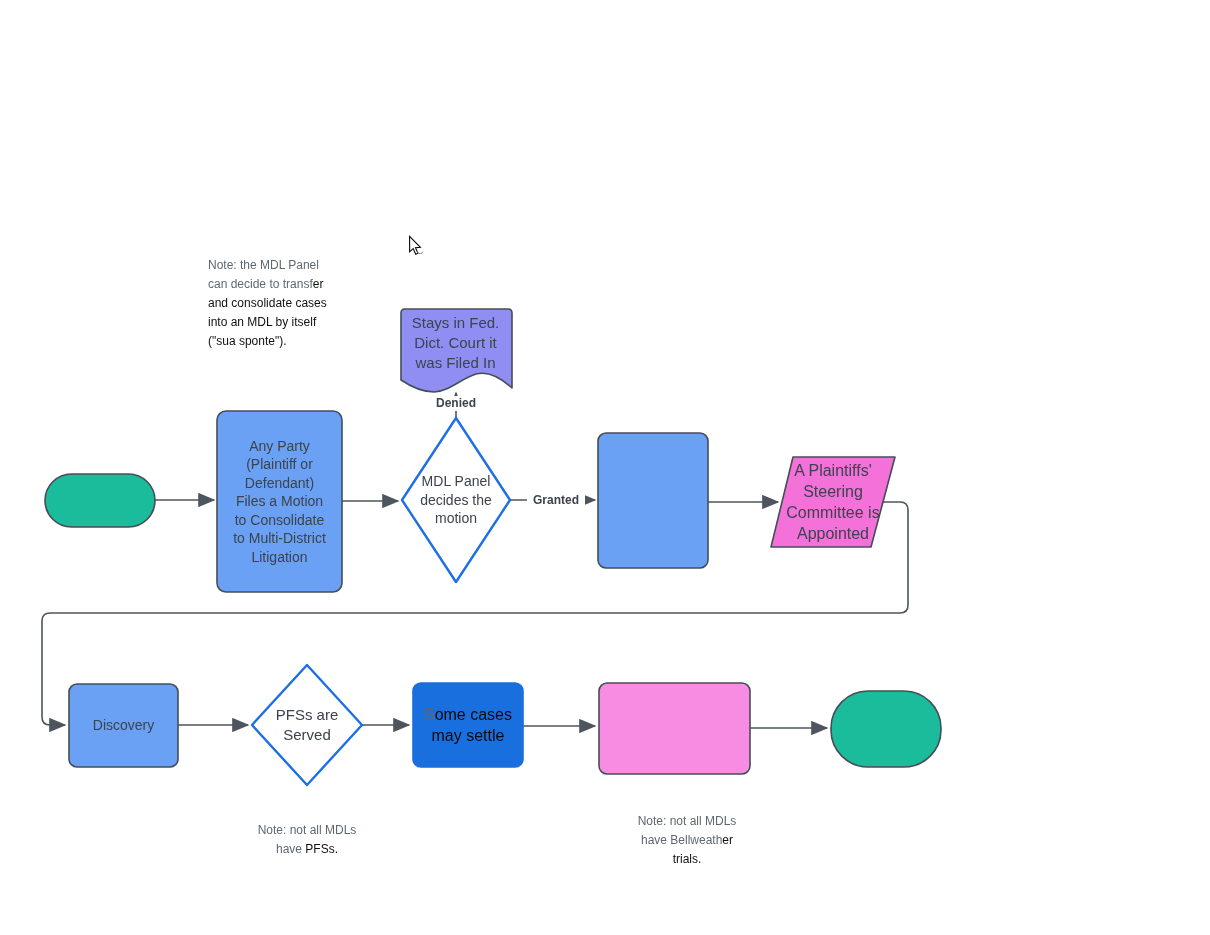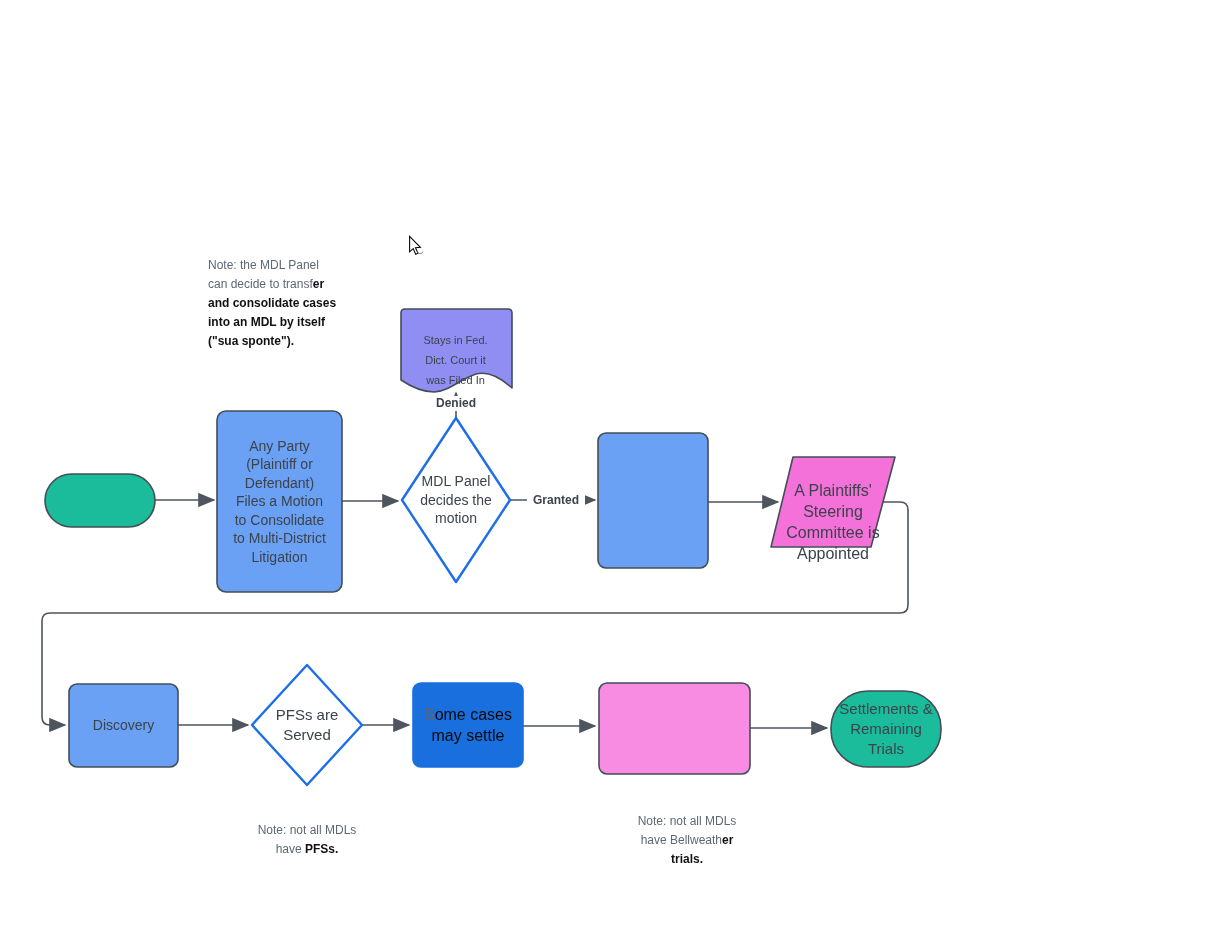--- a/index.html
+++ b/index.html
@@ -19,21 +19,21 @@
   .lbl{position:absolute;display:flex;align-items:center;justify-content:center;
        text-align:center;white-space:pre-line;color:var(--shape_text);
        font-size:14px;line-height:18.5px;}
   .txt{display:inline;}
   .edge-lbl{position:absolute;display:flex;align-items:center;justify-content:center;
        background:var(--canvas_bg,#fff);font-weight:bold;font-size:12px;line-height:15px;
        color:var(--shape_text);white-space:pre-line;}
   .note{position:absolute;white-space:pre-line;font-size:12px;line-height:19px;
        color:var(--note_gray);}
   .note-center{text-align:center;}
-  .black-part{color:var(--note_black);font-weight:bold;}
+  .black-part{color:var(--note_black);}
   .settle-letter{color:var(--settle_letter_gray);}
   .settle-rest{color:var(--settle_text);}
 </style>
 </head>
 <body>
 
 <div class="canvas">
 
   <svg class="layer" width="1210" height="935" viewBox="0 0 1210 935" xmlns="http://www.w3.org/2000/svg">
     <defs>
@@ -78,35 +78,32 @@
   <div class="lbl" style="left:217px;top:411px;width:125px;height:181px;">Any Party
 (Plaintiff or
 Defendant)
 Files a Motion
 to Consolidate
 to Multi-District
 Litigation</div>
   <div class="lbl" style="left:402px;top:418px;width:108px;height:164px;">MDL Panel
 decides the
 motion</div>
-  <div class="lbl" style="left:401px;top:311px;width:109px;height:64px;font-size:11px;line-height:20px;margin-top:17px;">Stays in Fed.
+  <div class="lbl" style="left:401px;top:311px;width:109px;height:64px;font-size:15px;line-height:20px;">Stays in Fed.
 Dict. Court it
 was Filed In</div>
-  <div class="lbl" style="left:773px;top:457px;width:120px;height:90px;font-size:16px;line-height:21px;margin-top:20px;">A Plaintiffs'
+  <div class="lbl" style="left:773px;top:457px;width:120px;height:90px;font-size:16px;line-height:21px;">A Plaintiffs'
 Steering
 Committee is
 Appointed</div>
   <div class="lbl" style="left:69px;top:684px;width:109px;height:83px;">Discovery</div>
   <div class="lbl" style="left:252px;top:665px;width:110px;height:120px;font-size:15px;line-height:20px;">PFSs are
 Served</div>
   <div class="lbl" style="left:413px;top:683px;width:110px;height:84px;font-size:16px;line-height:21px;"><span class="txt"><span class="settle-letter">S</span><span class="settle-rest">ome cases
 may settle</span></span></div>
-  <div class="lbl" style="left:831px;top:691px;width:110px;height:76px;font-size:15px;line-height:20px;">Settlements &amp;
-Remaining
-Trials</div>
 
   <div class="edge-lbl" style="left:428px;top:396px;width:56px;height:15px;">Denied</div>
   <div class="edge-lbl" style="left:527px;top:493px;width:58px;height:15px;">Granted</div>
 
   <div class="note" style="left:208px;top:256px;width:170px;"><span>Note: the MDL Panel
 can decide to transf</span><span class="black-part">er
 and consolidate cases
 into an MDL by itself
 ("sua sponte").</span></div>
   <div class="note note-center" style="left:237px;top:821px;width:140px;"><span>Note: not all MDLs

